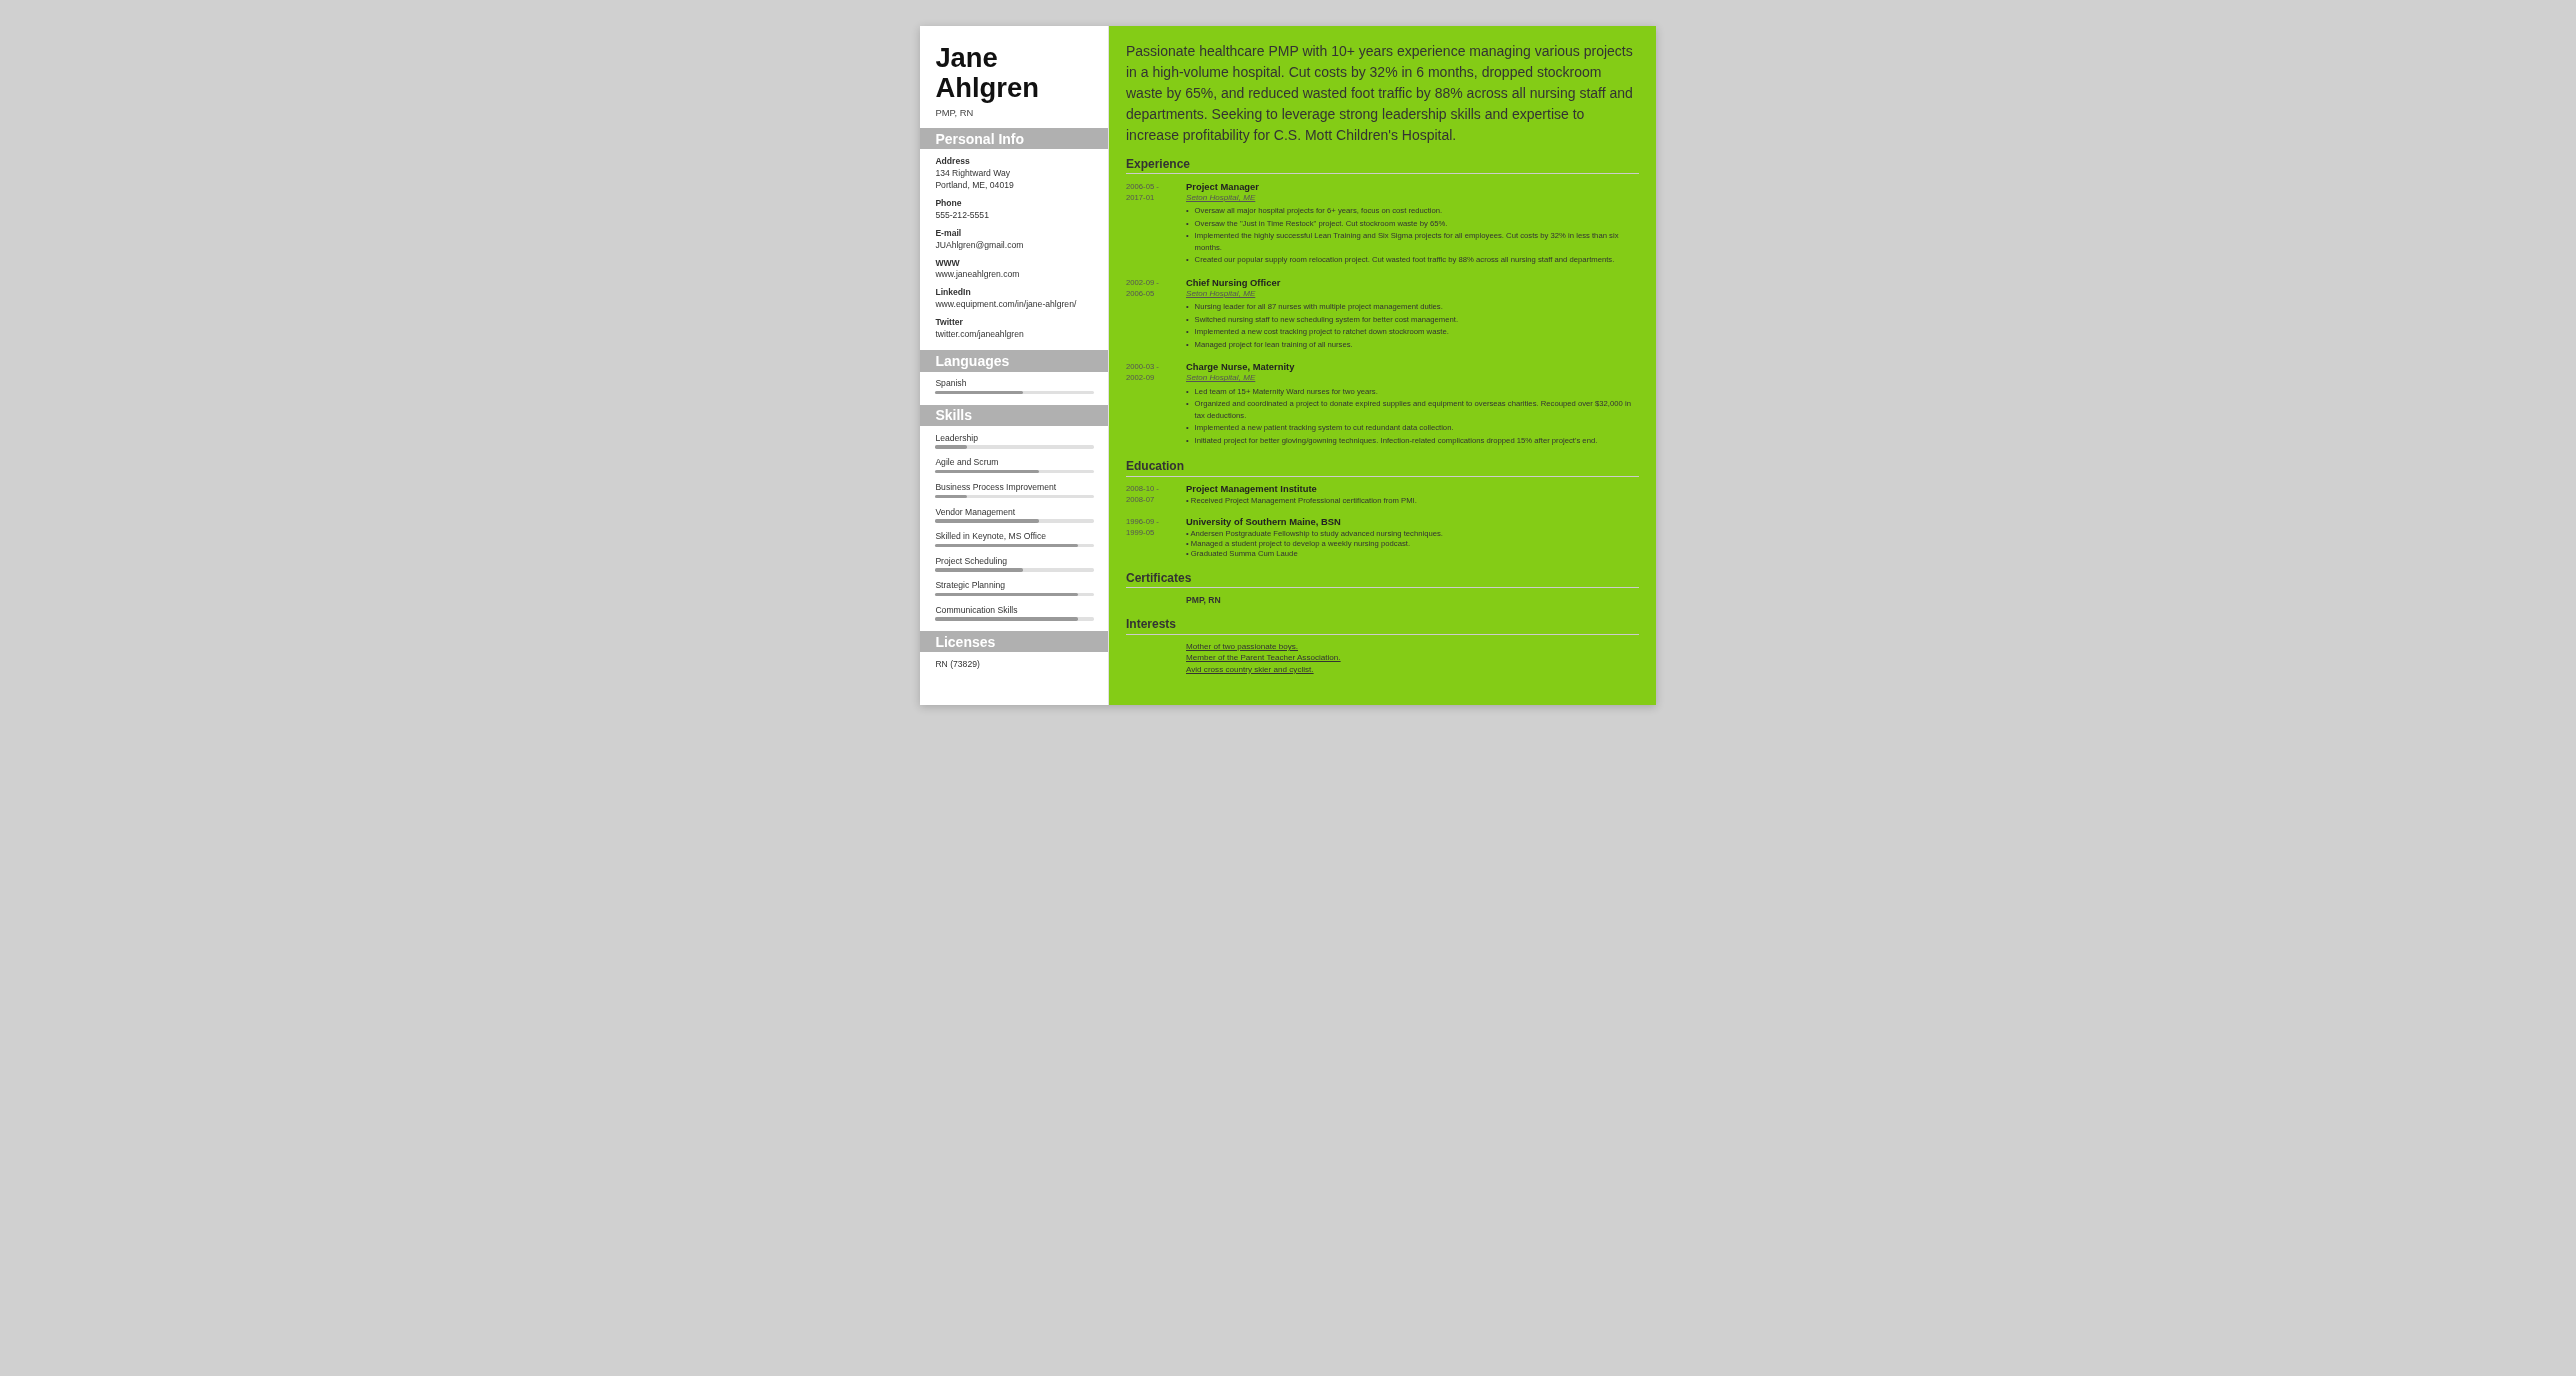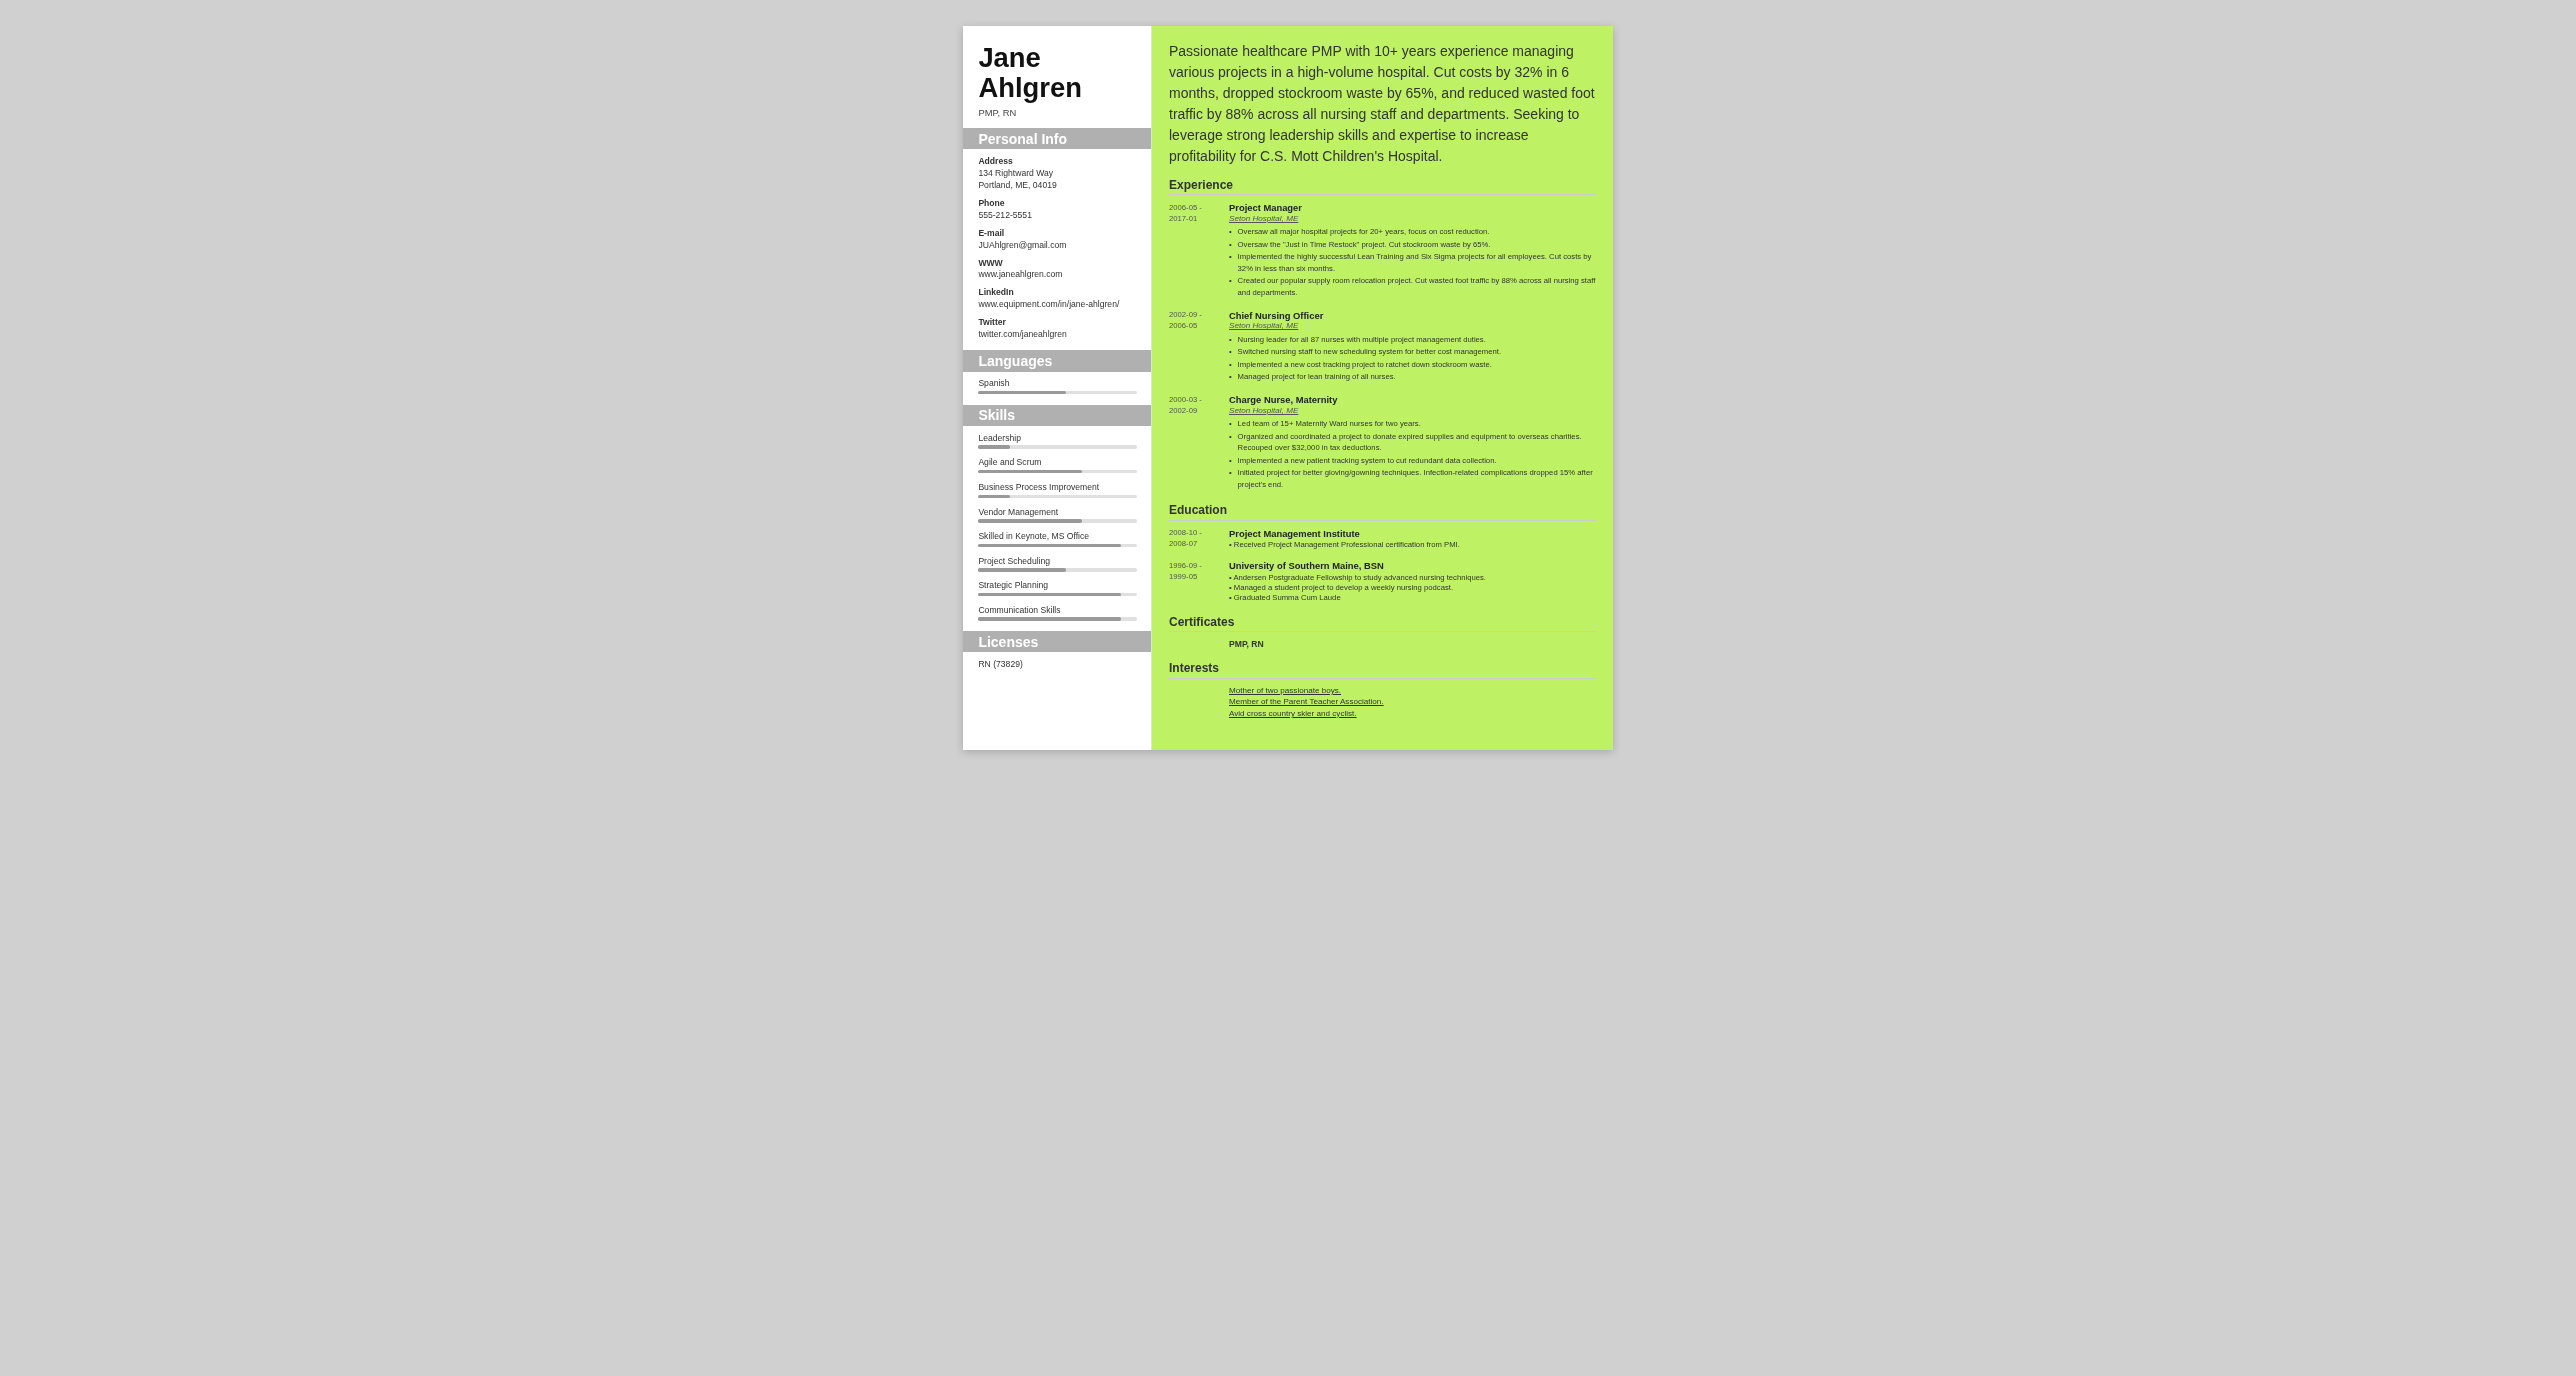--- a/index.html
+++ b/index.html
@@ -7,22 +7,22 @@
       background: #d0d0d0;
       font-family: Arial, sans-serif;
       display: flex;
       justify-content: center;
       align-items: flex-start;
       padding: 26px 17px;
       min-height: 100vh;
     }
     .resume-wrapper {
       display: flex;
-      width: 650px;
-      background: #bef264;
+      width: 736px;
+      background: #84cc16;
       box-shadow: 0 1.7px 8.6px rgba(0,0,0,0.2);
     }
     
     .sidebar {
       width: 189px;
       min-width: 189px;
       background: #fff;
       padding: 17px 13.7px 17px 15.4px;
       border-right: 0.9px solid #e0e0e0;
     }
@@ -291,21 +291,21 @@
 
     <div class="main-section">
       <div class="main-section-header">Experience</div>
       <div id="experience-list">
           <div class="experience-block">
     <div class="date-col">2006-05 -<br>2017-01</div>
     <div class="detail-col">
       <div class="job-title">Project Manager</div>
       <div class="job-company">Seton Hospital, ME</div>
       <ul class="job-bullets">
-                <li>Oversaw all major hospital projects for 20+ years, focus on cost reduction.</li>
+                <li>Oversaw all major hospital projects for 6+ years, focus on cost reduction.</li>
                 <li>Oversaw the "Just in Time Restock" project. Cut stockroom waste by 65%.</li>
                 <li>Implemented the highly successful Lean Training and Six Sigma projects for all employees. Cut costs by 32% in less than six months.</li>
                 <li>Created our popular supply room relocation project. Cut wasted foot traffic by 88% across all nursing staff and departments.</li>
               </ul>
     </div>
   </div>
           <div class="experience-block">
     <div class="date-col">2002-09 -<br>2006-05</div>
     <div class="detail-col">
       <div class="job-title">Chief Nursing Officer</div>

